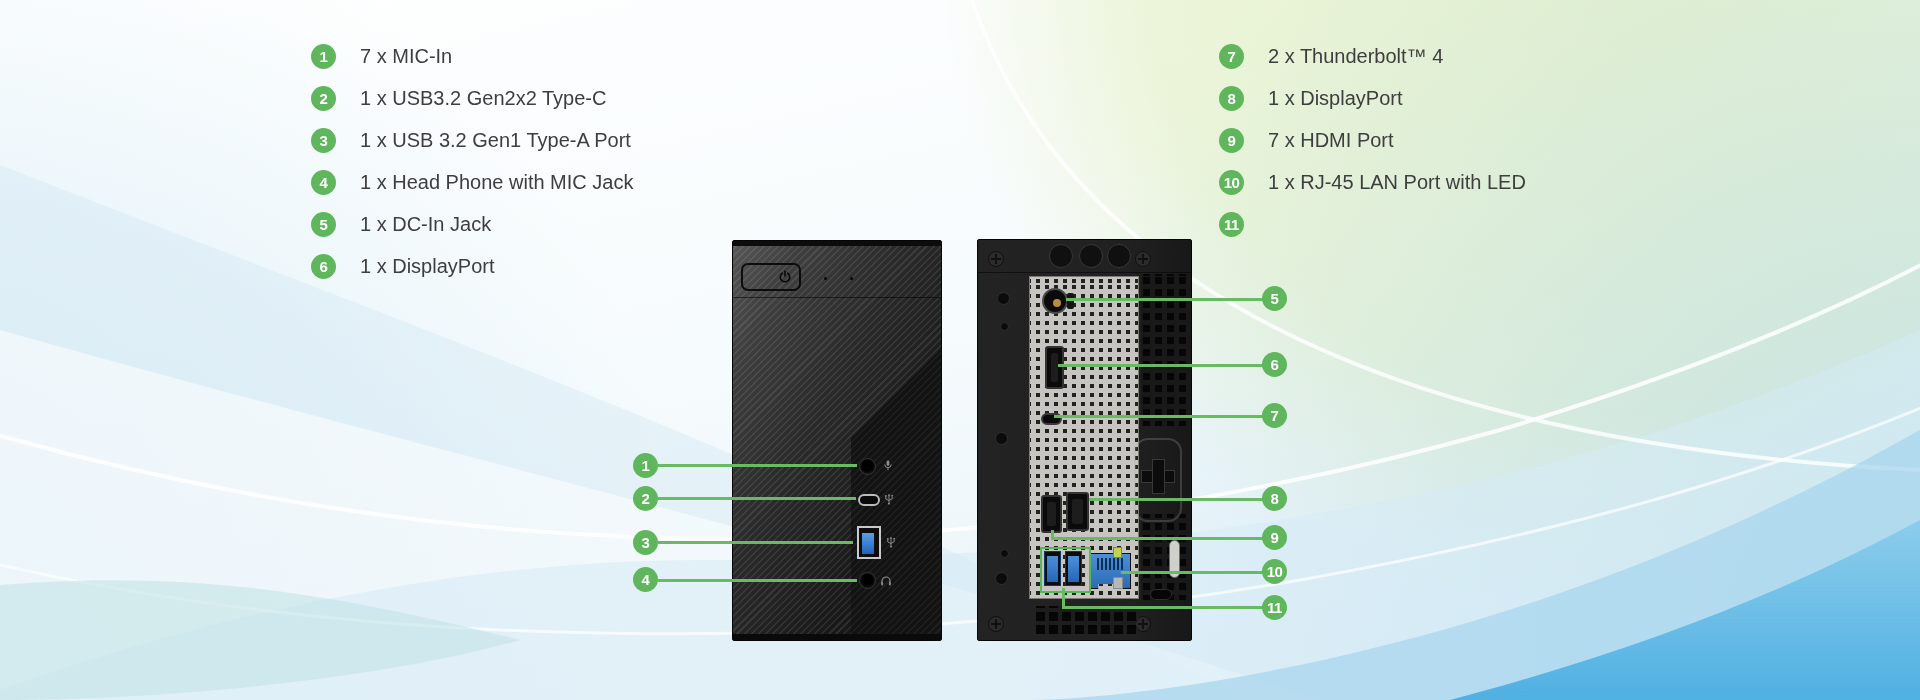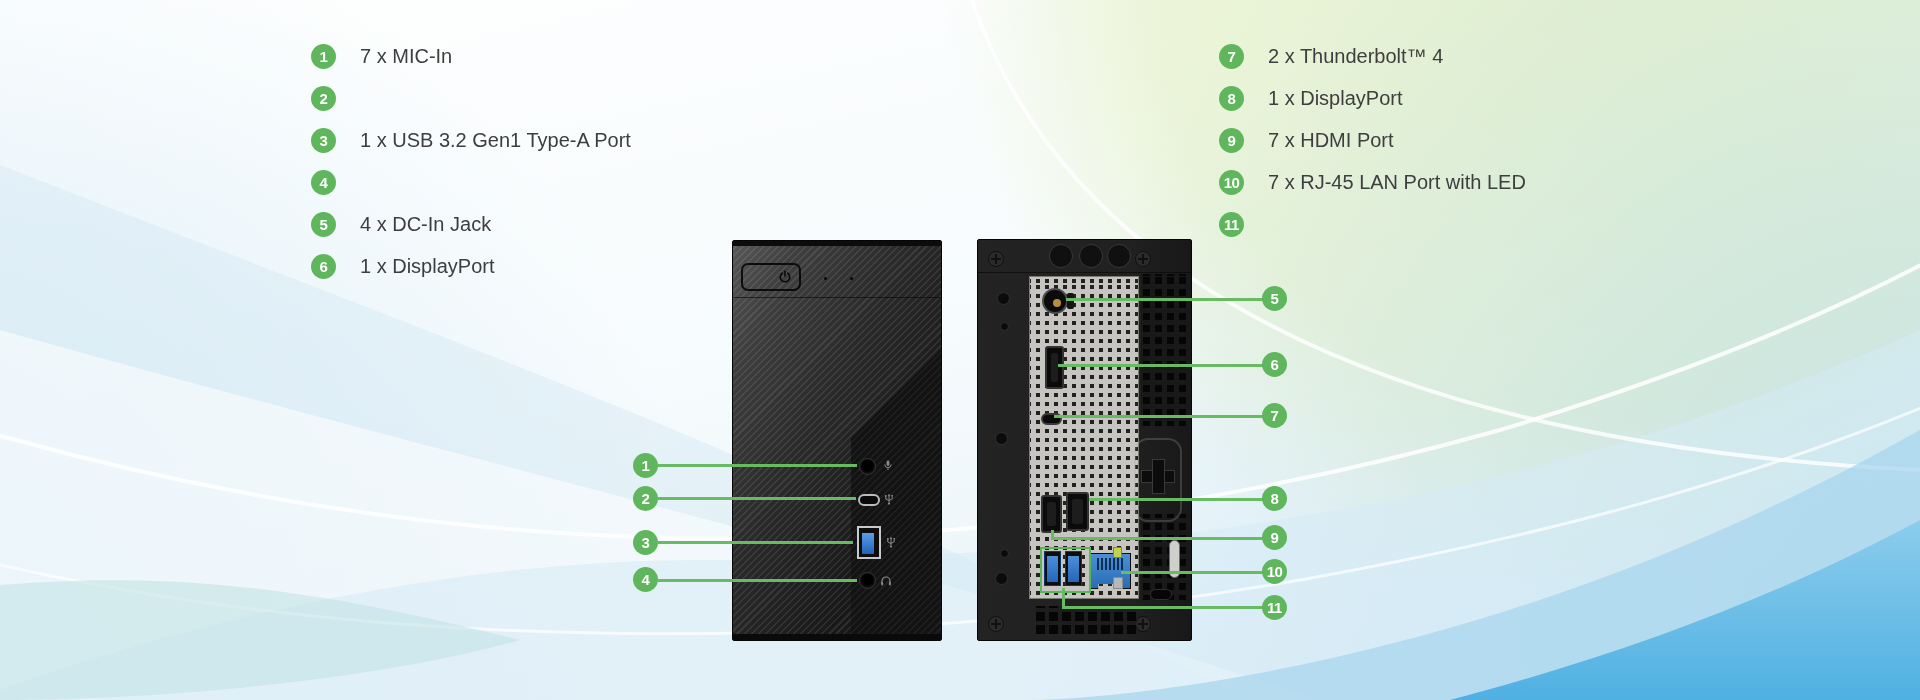--- a/index.html
+++ b/index.html
@@ -154,31 +154,33 @@
     <path d="M0,585 C180,570 320,590 520,640 C380,680 160,700 0,700 Z" fill="#bfe2e4" opacity="0.55"></path>
   </svg>
 
   <div class="spec-list front-list">
     <div class="spec-row">
       <span class="badge">1</span>
       <span class="spec-label">7 x MIC-In</span>
     </div>
     <div class="spec-row">
       <span class="badge">2</span>
+      <span class="spec-label">1 x USB3.2 Gen2x2 Type-C</span>
     </div>
     <div class="spec-row">
       <span class="badge">3</span>
       <span class="spec-label">1 x USB 3.2 Gen1 Type-A Port</span>
     </div>
     <div class="spec-row">
       <span class="badge">4</span>
+      <span class="spec-label">1 x Head Phone with MIC Jack</span>
     </div>
     <div class="spec-row">
       <span class="badge">5</span>
-      <span class="spec-label">4 x DC-In Jack</span>
+      <span class="spec-label">1 x DC-In Jack</span>
     </div>
     <div class="spec-row">
       <span class="badge">6</span>
       <span class="spec-label">1 x DisplayPort</span>
     </div>
   </div>
 
   <div class="spec-list rear-list">
     <div class="spec-row">
       <span class="badge">7</span>
@@ -187,21 +189,21 @@
     <div class="spec-row">
       <span class="badge">8</span>
       <span class="spec-label">1 x DisplayPort</span>
     </div>
     <div class="spec-row">
       <span class="badge">9</span>
       <span class="spec-label">7 x HDMI Port</span>
     </div>
     <div class="spec-row">
       <span class="badge">10</span>
-      <span class="spec-label">7 x RJ-45 LAN Port with LED</span>
+      <span class="spec-label">1 x RJ-45 LAN Port with LED</span>
     </div>
     <div class="spec-row">
       <span class="badge">11</span>
     </div>
   </div>
 
   <div class="device front-tower">
     <div class="front-texture"></div>
     <div class="front-topstrip"></div>
     <div class="front-seam"></div>

